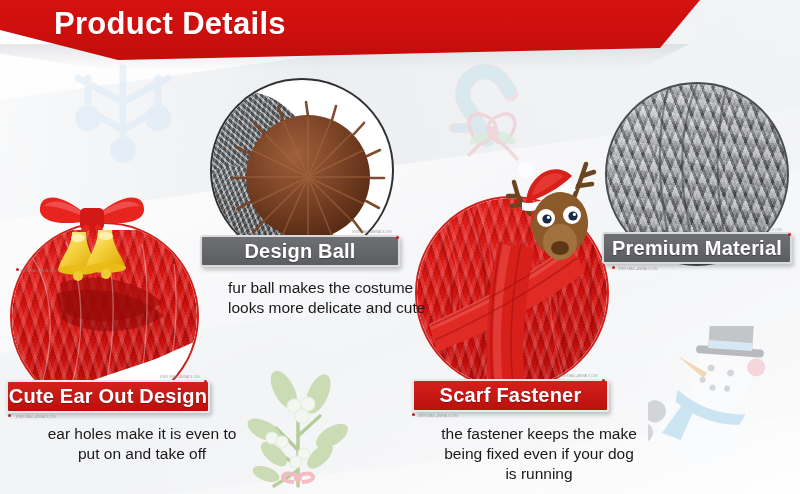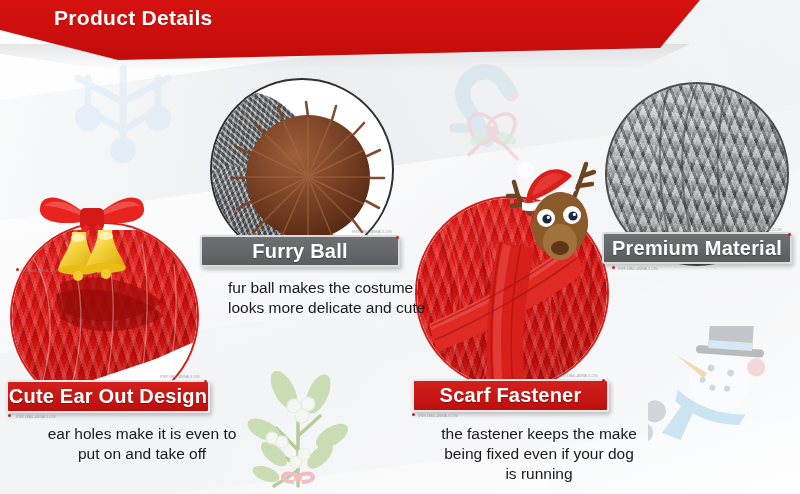--- a/index.html
+++ b/index.html
@@ -22,21 +22,21 @@
     background:linear-gradient(90deg,rgba(255,255,255,0),#f0f1f4);opacity:.7;}
   .bg-diag.d4{left:520px;top:200px;width:420px;height:340px;transform:rotate(-18deg);
     background:linear-gradient(180deg,#f7f8f9,rgba(247,248,249,0));opacity:.8;}
 
   
   .banner{position:absolute;left:0;top:0;width:700px;height:62px;
     background:linear-gradient(180deg,#d5120f 0%,#cc0f0d 55%,#c00d0b 100%);
     clip-path:polygon(0 0, 700px 0, 660px 48px, 118px 60px, 0 30px);
     z-index:4;}
   .banner-title{position:absolute;left:54px;top:6px;z-index:5;
-    font-size:21px;font-weight:bold;color:#ffffff;letter-spacing:.3px;
+    font-size:31px;font-weight:bold;color:#ffffff;letter-spacing:.3px;
     font-family:"Liberation Sans","DejaVu Sans",sans-serif;
     text-shadow:0 1px 1px rgba(0,0,0,.12);}
   .banner-shadow{position:absolute;left:0;top:44px;width:720px;height:26px;z-index:3;
     background:linear-gradient(180deg,rgba(208,210,214,.55),rgba(255,255,255,0));
     clip-path:polygon(0 0, 690px 0, 640px 24px, 110px 26px, 0 10px);}
 
   
   .deco{position:absolute;z-index:1;pointer-events:none;}
   .deco.snowflake{left:58px;top:60px;opacity:.55;}
   .deco.candy{left:428px;top:52px;opacity:.45;}
@@ -391,21 +391,21 @@
     <ellipse cx="62" cy="90" rx="9" ry="7" fill="#5d3715"></ellipse>
     <circle cx="48" cy="60" r="9" fill="#ffffff"></circle>
     <circle cx="74" cy="57" r="9" fill="#ffffff"></circle>
     <circle cx="49" cy="61" r="4.6" fill="#1a2a45"></circle>
     <circle cx="75" cy="58" r="4.6" fill="#1a2a45"></circle>
     <circle cx="50.4" cy="59.4" r="1.6" fill="#ffffff"></circle>
     <circle cx="76.4" cy="56.4" r="1.6" fill="#ffffff"></circle>
   </svg>
 
   <div class="label gray l-furry">
-    <span>Furry Ball</span>
+    <span>Design Ball</span>
   </div>
   <div class="label gray l-material">
     <span>Premium Material</span>
   </div>
   <div class="label red l-ear">
     <span>Cute Ear Out Design</span>
   </div>
   <div class="label red l-scarf">
     <span>Scarf Fastener</span>
   </div>

